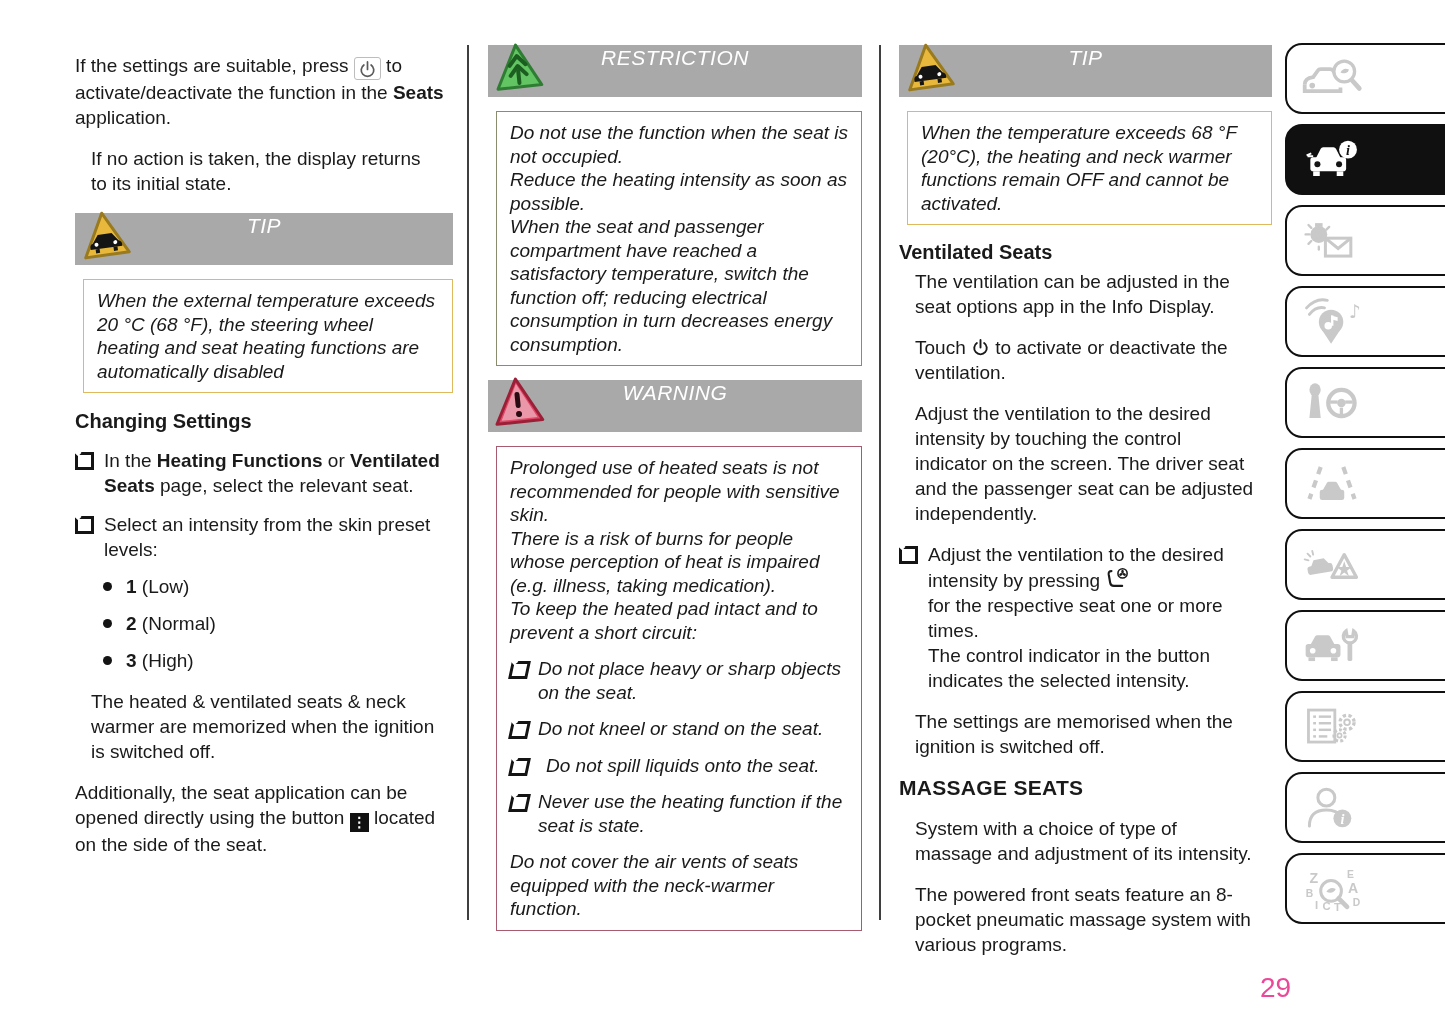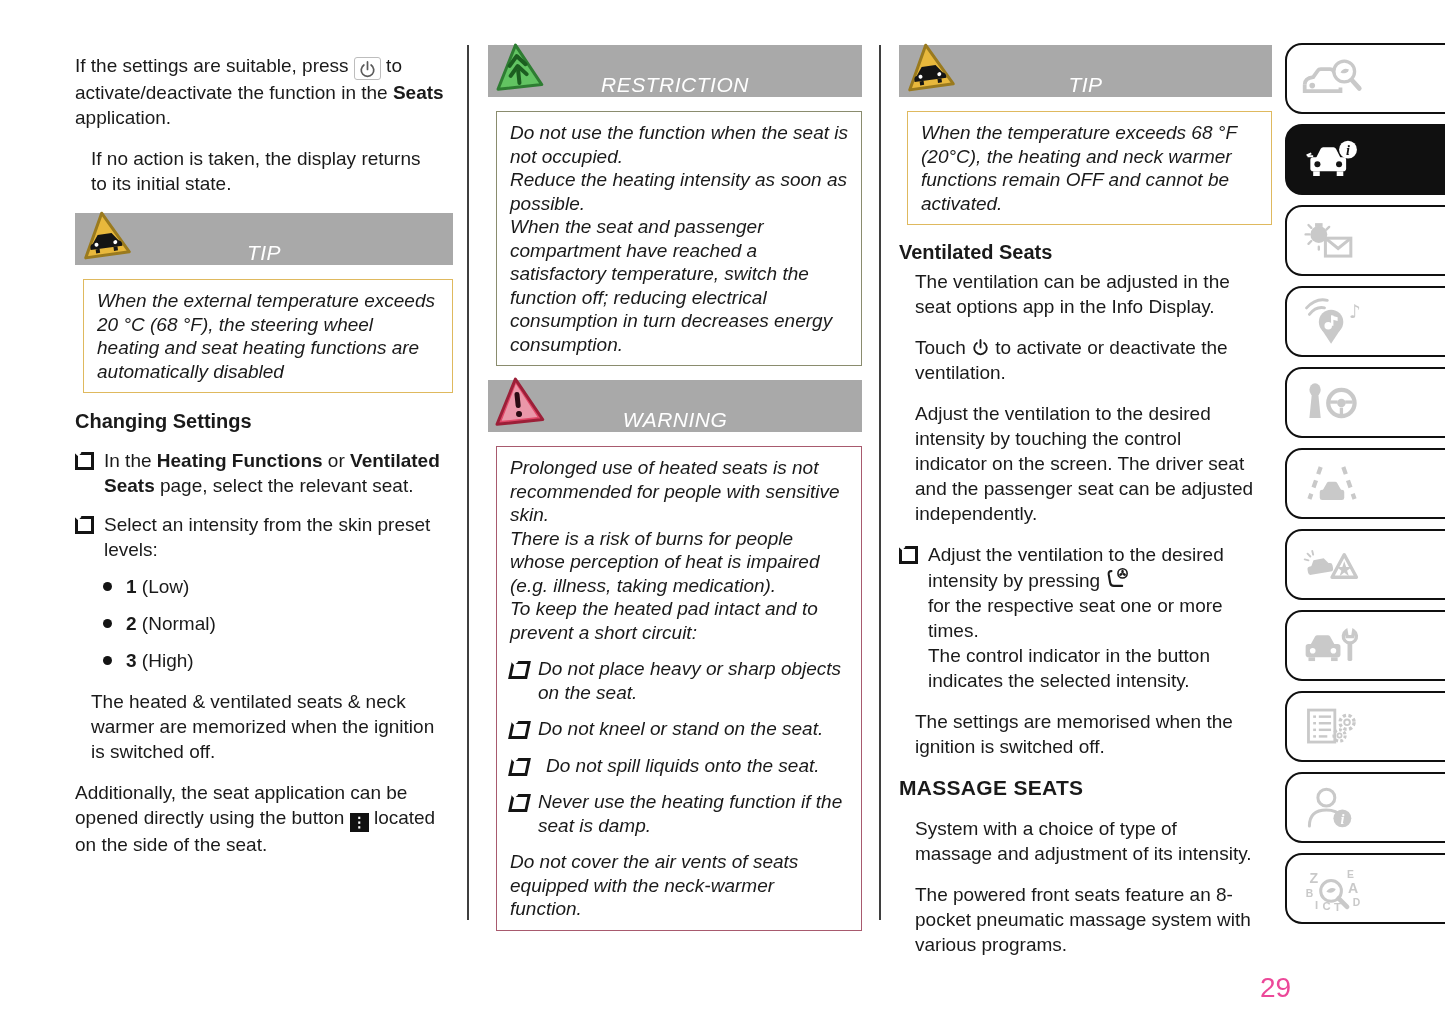--- a/index.html
+++ b/index.html
@@ -17,21 +17,21 @@
   .vdivider{position:absolute;top:45px;width:2px;height:875px;background:#3f3f3f;}
   #div1{left:467px;}
   #div2{left:879px;}
 
   .body-text{font-size:19px;line-height:25px;}
   p.para{margin:16px;}
 
   
   .bar{
     position:relative;height:52px;background:#a9a9a9;
-    display:flex;align-items:flex-end;justify-content:center;
+    display:flex;align-items:flex-start;justify-content:center;
     margin-bottom:14px;
   }
   .bar-label{
     color:#ffffff;font-style:italic;font-size:21px;letter-spacing:.5px;
   }
   .bar-icon{position:absolute;left:2px;top:-6px;width:56px;height:58px;}
 
   
   .note-box{
     border:1.5px solid;padding:9px 13px;
@@ -214,21 +214,21 @@
     <div class="step" style="margin-top:13px;gap:9px;">
       <span class="chk slant"></span>
       <div class="step-text">Do not kneel or stand on the seat.</div>
     </div>
     <div class="step" style="margin-top:13px;gap:17px;">
       <span class="chk slant"></span>
       <div class="step-text">Do not spill liquids onto the seat.</div>
     </div>
     <div class="step" style="margin-top:13px;gap:9px;">
       <span class="chk slant"></span>
-      <div class="step-text">Never use the heating function if the seat is damp.</div>
+      <div class="step-text">Never use the heating function if the seat is state.</div>
     </div>
 
     <p class="boxline" style="margin-top:13px;">Do not cover the air vents of seats equipped with the neck-warmer function.</p>
   </div>
 </div>
 
 <div id="div2" class="vdivider"></div>
 
 <div id="col3" class="col body-text">
   <div class="bar">

